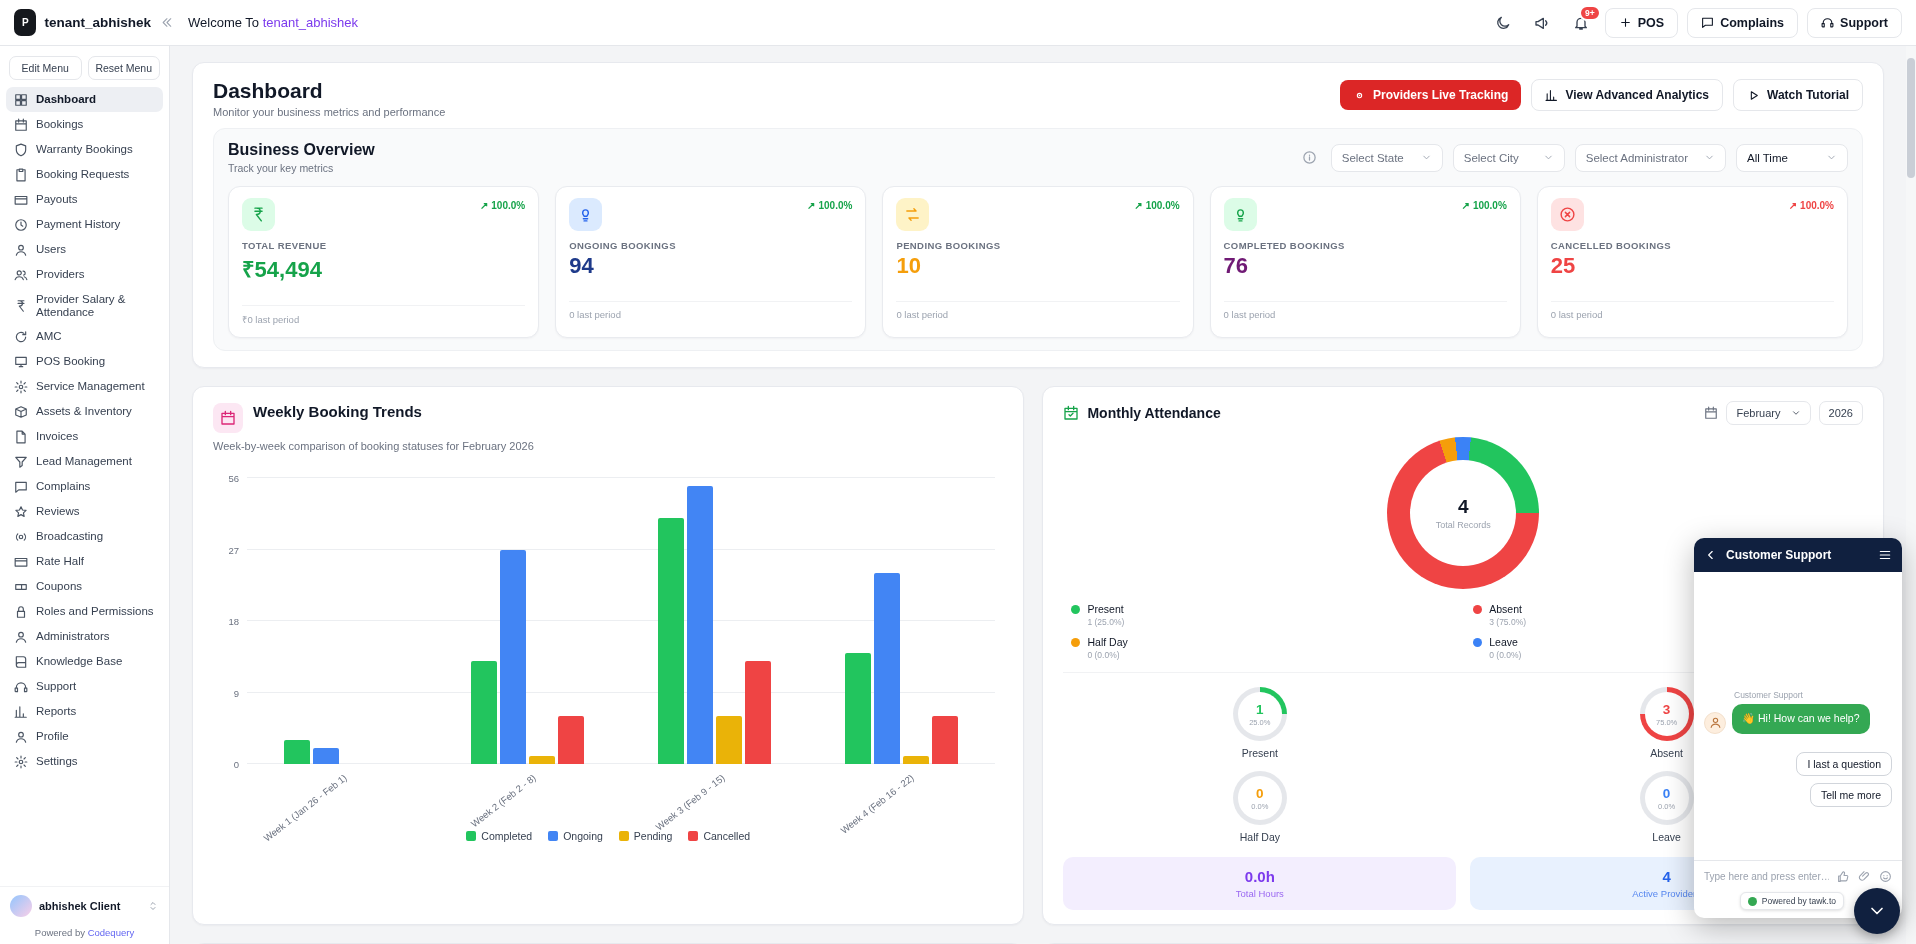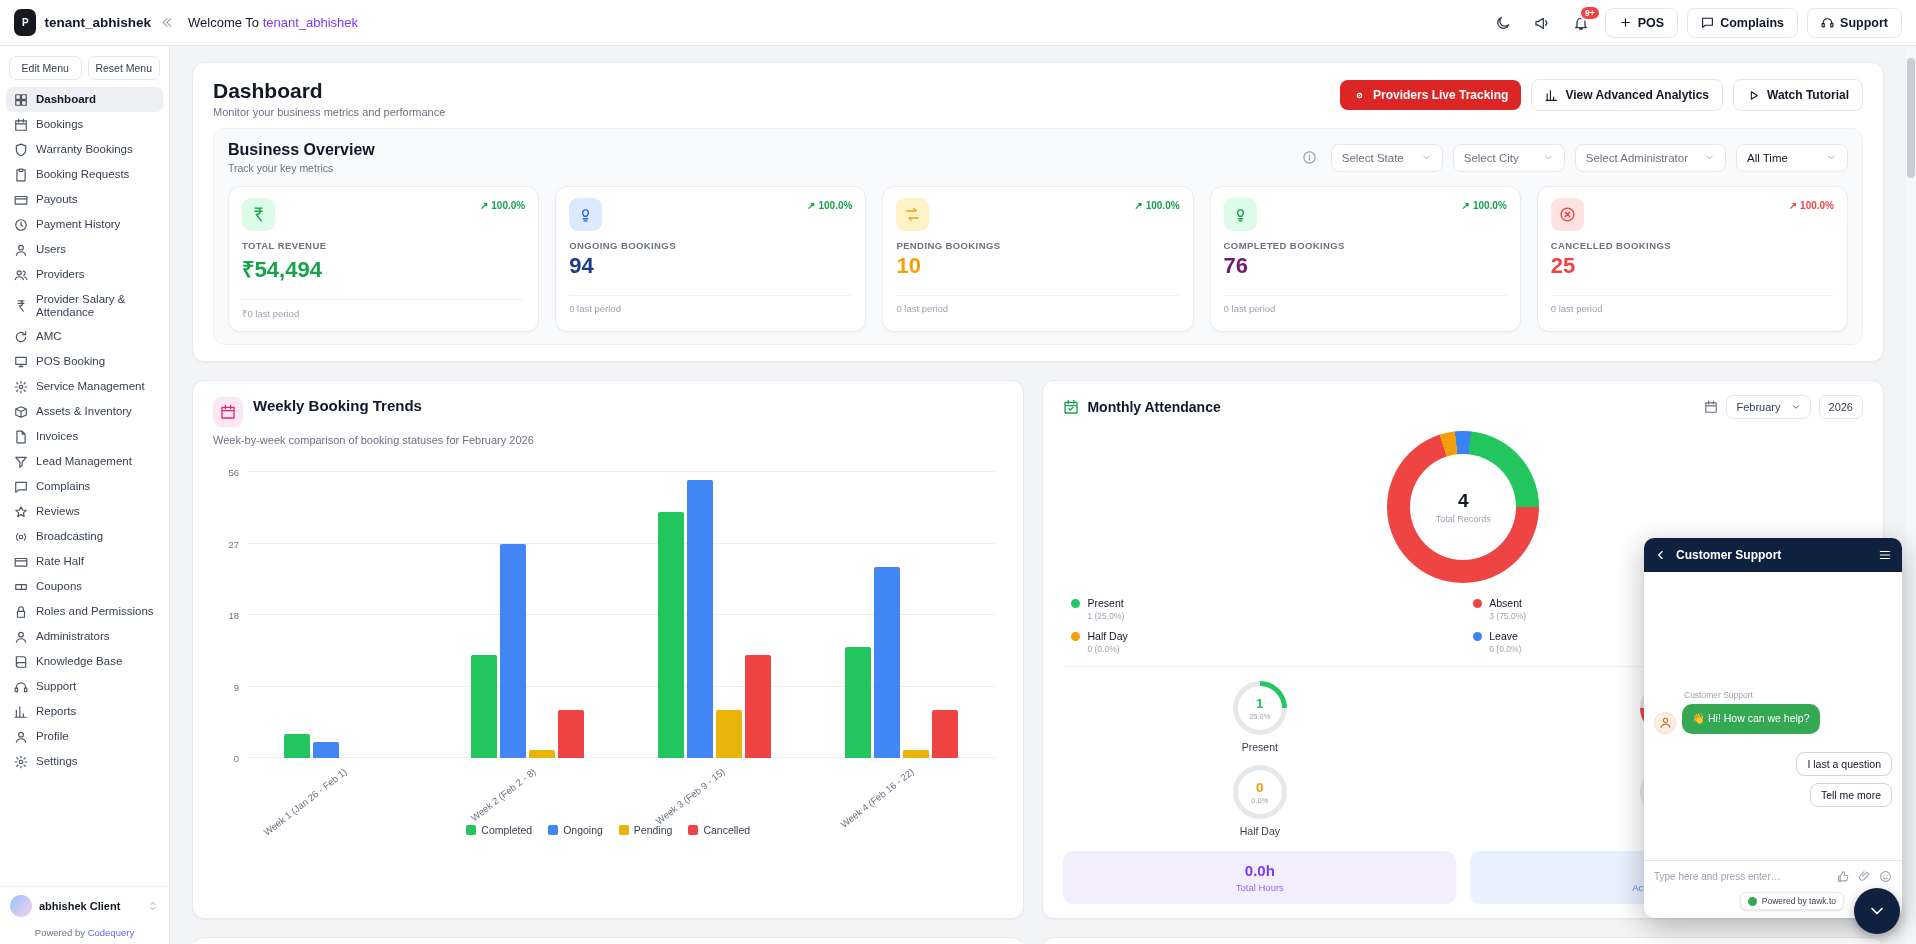--- a/index.html
+++ b/index.html
@@ -49,21 +49,21 @@
 .info-ic{color:#9ca3af;margin-right:4px}
 .select{display:flex;align-items:center;justify-content:space-between;gap:16px;background:#fff;border:1px solid #e5e7eb;border-radius:8px;padding:7px 10px;font-size:11.5px;color:#6b7280;min-width:112px;cursor:pointer}
 .select .chev{color:#9ca3af}
 .select:last-child{color:#111827}
 .metrics{display:grid;grid-template-columns:repeat(5,1fr);gap:16px;margin-top:12px}
 .metric{background:#fff;border:1px solid #e9ebef;border-radius:12px;padding:11px 13px;box-shadow:0 1px 2px rgba(16,24,40,.04)}
 .m-top{display:flex;justify-content:space-between;align-items:flex-start}
 .m-icon{width:33px;height:33px;border-radius:9px;display:flex;align-items:center;justify-content:center}
 .m-trend{display:flex;gap:3px;font-size:10px;font-weight:bold;align-items:center;margin-top:2px}
 .m-label{font-size:9.5px;color:#6b7280;font-weight:bold;letter-spacing:.4px;margin-top:9px}
-.m-value{font-size:22px;font-weight:bold;margin-top:2px;padding-bottom:16px;border-bottom:1px solid #f1f2f4}
+.m-value{font-size:22px;font-weight:bold;margin-top:2px;padding-bottom:22px;border-bottom:1px solid #f1f2f4}
 .m-foot{font-size:9.5px;color:#9ca3af;margin-top:7px}
 
 .row2{display:flex;gap:18px;margin-top:18px;align-items:stretch}
 .chart-card{flex:0 0 49.2%;padding:16px 20px}
 .attend-card{flex:1;padding:14px 20px;position:relative}
 .cc-head{display:flex;align-items:flex-start;gap:10px}
 .cc-iconbox{width:30px;height:30px;border-radius:8px;background:#fce7f3;color:#db2777;display:flex;align-items:center;justify-content:center}
 .cc-title{font-size:15px;font-weight:bold}
 .cc-sub{font-size:11px;color:#6b7280;margin-top:7px}
 .bar-chart{position:relative;height:286px;margin:26px 8px 0 34px}
@@ -103,21 +103,21 @@
 .att-totals{display:grid;grid-template-columns:1fr 1fr;gap:14px;margin-top:14px}
 .total-box{border-radius:10px;padding:11px;text-align:center}
 .tb-value{font-size:15px;font-weight:bold}
 .tb-label{font-size:9.5px;margin-top:3px}
 
 .row3{display:flex;gap:18px;margin-top:18px}
 .row3 .card{height:60px}
 .row3 .c1{flex:0 0 49.2%}
 .row3 .c2{flex:1}
 
-.chat{position:absolute;right:14px;top:538px;width:258px;height:380px;background:#fff;border-radius:10px;box-shadow:0 8px 30px rgba(0,0,0,.28);z-index:50;display:flex;flex-direction:column}
+.chat{position:absolute;right:14px;top:538px;width:208px;height:380px;background:#fff;border-radius:10px;box-shadow:0 8px 30px rgba(0,0,0,.28);z-index:50;display:flex;flex-direction:column}
 .chat-head{background:#10203f;color:#fff;border-radius:10px 10px 0 0;height:34px;display:flex;align-items:center;padding:0 10px;gap:8px;flex:0 0 auto}
 .chat-back{color:#fff;background:none;border:none;cursor:pointer;display:flex}
 .chat-title{font-size:12px;font-weight:bold;flex:1}
 .chat-menu{color:#fff;background:none;border:none;cursor:pointer;display:flex}
 .chat-body{flex:1;position:relative;padding:10px;overflow:hidden}
 .agent-label{font-size:8.5px;color:#9ca3af;margin:108px 0 4px 30px}
 .msg-row{display:flex;gap:6px;align-items:flex-end}
 .chat-avatar{width:22px;height:22px;border-radius:50%;background:#fdeede;border:1px solid #f3e0cc;display:flex;align-items:center;justify-content:center;color:#b9743c;flex:0 0 auto}
 .bubble{background:#34a853;color:#fff;font-size:10.5px;padding:8px 10px;border-radius:10px;max-width:158px;line-height:1.3}
 .replies{display:flex;flex-direction:column;align-items:flex-end;gap:7px;margin-top:18px}

